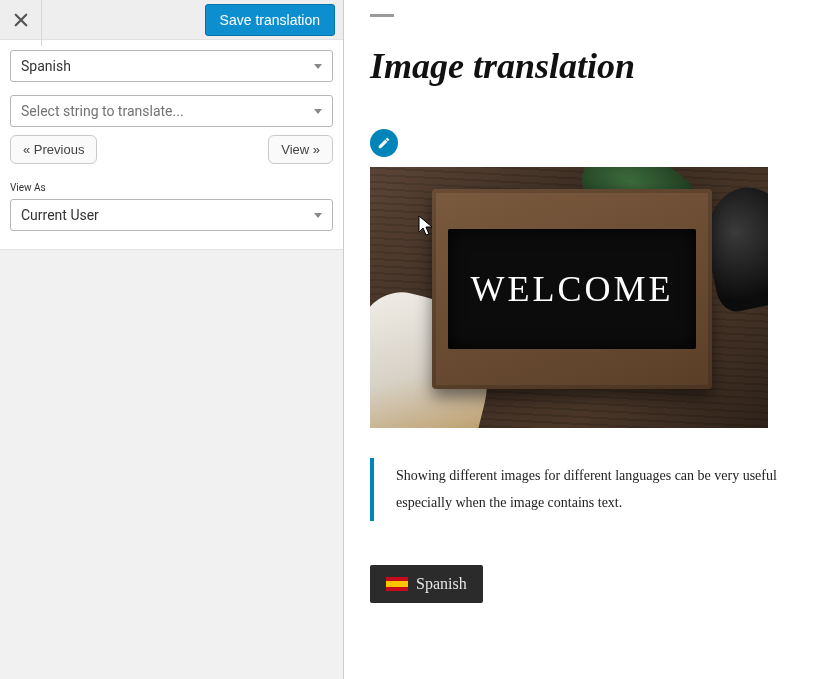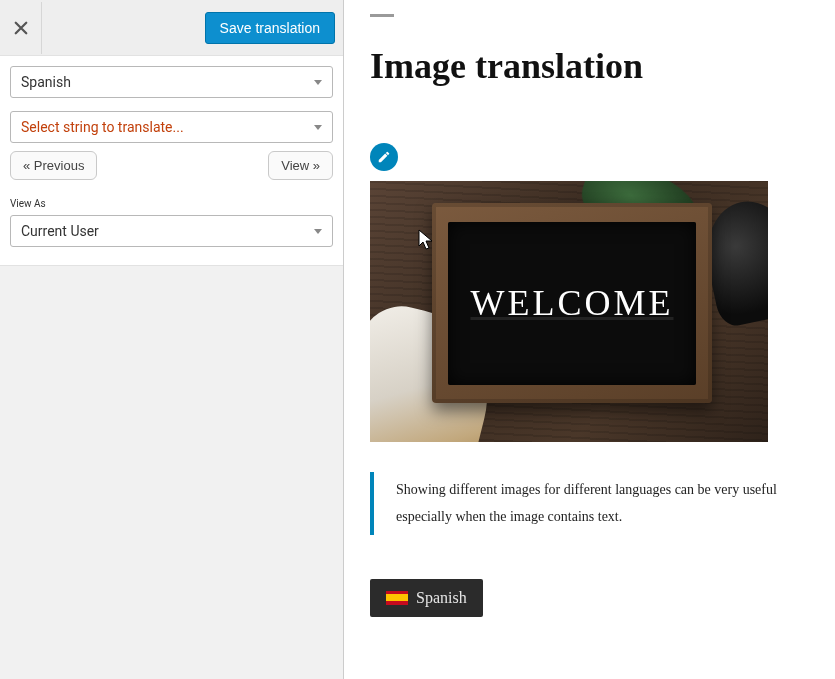--- a/index.html
+++ b/index.html
@@ -23,21 +23,21 @@
     width: 344px;
     background: #fff;
     border-right: 1px solid #ccc;
     display: flex;
     flex-direction: column;
   }
   .sidebar-top {
     background: #eeeeee;
     display: flex;
     align-items: center;
-    height: 56px;
+    height: 40px;
     border-bottom: 1px solid #e2e2e2;
     padding: 0 8px 0 0;
   }
   .close-btn {
     width: 42px;
     height: 52px;
     display: flex;
     align-items: center;
     justify-content: center;
     border-right: 1px solid #d6d6d6;
@@ -64,21 +64,21 @@
     border: 1px solid #b8b8b8;
     border-radius: 3px;
     background: #fff;
     height: 32px;
     padding: 0 10px;
     font-size: 14px;
     color: #333;
     cursor: pointer;
     margin-bottom: 8px;
   }
-  .select.placeholder { color: #c2410c; margin-top: 13px; }
+  .select.placeholder { color: #737373; margin-top: 13px; }
   .select .caret {
     width: 0; height: 0;
     border-left: 4px solid transparent;
     border-right: 4px solid transparent;
     border-top: 5px solid #888;
   }
   .nav-row {
     display: flex;
     justify-content: space-between;
     margin-top: 6px;
@@ -115,21 +115,22 @@
     width: 24px;
     height: 3px;
     background: #9a9a9a;
     margin-bottom: 28px;
   }
   .page-title {
     font-size: 36px;
     font-weight: 700;
     font-family: Georgia, "Times New Roman", serif;
     color: #111;
-    margin-bottom: 56px;
+    margin-bottom: 42px;
+    font-style: italic;
   }
   .edit-fab {
     width: 28px; height: 28px;
     border-radius: 50%;
     background: #0085ba;
     display: flex; align-items: center; justify-content: center;
     cursor: pointer;
     margin-bottom: 10px;
   }
   .edit-fab svg { width: 14px; height: 14px; fill: #fff; }
@@ -175,25 +176,25 @@
   .board-outer {
     position: absolute;
     left: 62px; top: 22px;
     width: 280px; height: 200px;
     background: linear-gradient(160deg, #7b5a3e, #5a3f28);
     border-radius: 4px;
     box-shadow: 0 8px 16px rgba(0,0,0,0.5), inset 0 0 0 4px rgba(0,0,0,0.15);
     display:flex; align-items:center; justify-content:center;
   }
   .board-inner {
-    width: 248px; height: 163px;
+    width: 248px; height: 120px;
     background: #0c0c0c;
     border-radius: 2px;
     box-shadow: inset 0 0 18px rgba(0,0,0,0.9);
-    display:flex; align-items:center; justify-content:center;text-decoration:underline;
+    display:flex; align-items:center; justify-content:center;
   }
   .board-text {
     color: #fff;
     font-family: "Times New Roman", Georgia, serif;
     font-size: 36px;
     letter-spacing: 3px;
     font-weight: 400;
   }
   .cursor {
     position: absolute;

